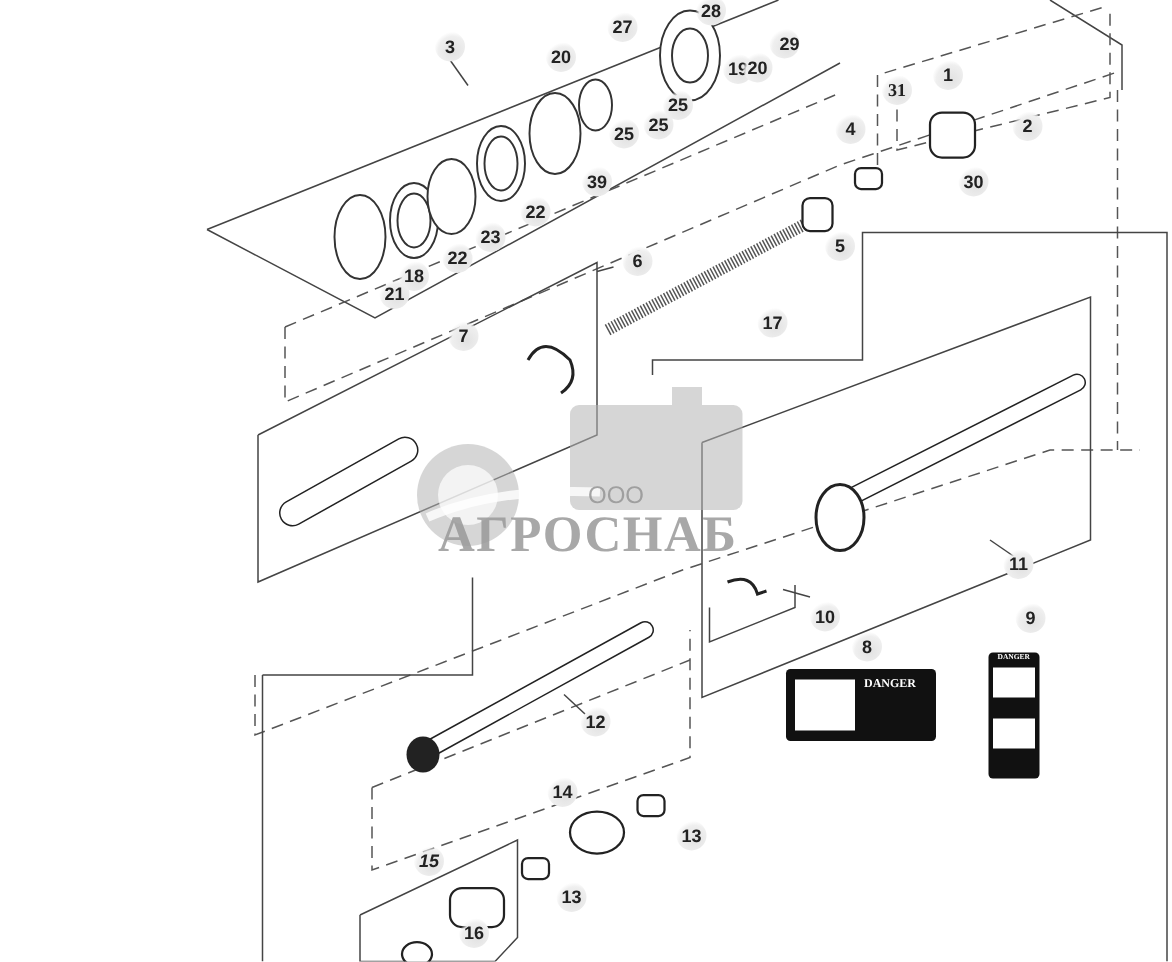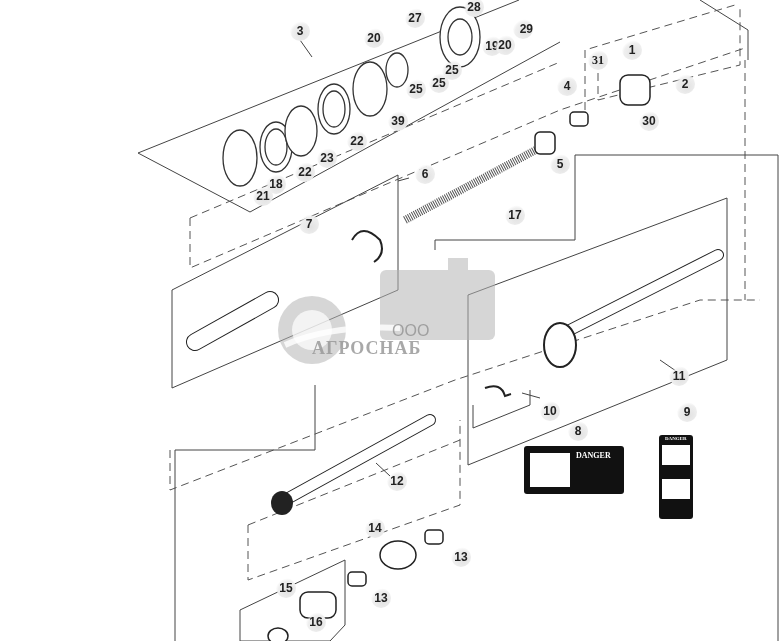--- a/index.html
+++ b/index.html
@@ -1,21 +1,21 @@
 <!DOCTYPE html>
 <html><head>
 <meta charset="utf-8">
 <style>
   html,body{margin:0;padding:0;background:#fff;}
   body{width:781px;height:641px;position:relative;overflow:hidden;font-family:"Liberation Sans",sans-serif;}
   #diagram{position:absolute;left:0;top:0;width:781px;height:641px;}
   .callout{position:absolute;width:20px;height:20px;margin-left:-10px;margin-top:-10px;border-radius:50%;
     background:radial-gradient(circle at 60% 65%,#e2e2e2 0%,#efefef 55%,rgba(255,255,255,0) 72%);
     font-size:12px;font-weight:bold;color:#222;text-align:center;line-height:20px;}
-  .wm-text{position:absolute;left:312px;top:338px;font-family:"Liberation Serif",serif;font-size:18px;font-weight:bold;color:#9a9a9a;letter-spacing:1px;opacity:.85;}
+  .wm-text{position:absolute;left:292px;top:338px;font-family:"Liberation Serif",serif;font-size:34px;font-weight:bold;color:#9a9a9a;letter-spacing:1px;opacity:.85;}
   .wm-ooo{position:absolute;left:392px;top:322px;font-family:"Liberation Sans",sans-serif;font-size:16px;color:#9a9a9a;opacity:.9;}
   .decal{position:absolute;background:#111;border-radius:3px;}
   .decal .title{position:absolute;color:#fff;font-size:7px;font-weight:bold;font-family:Liberation Serif, serif;}
 </style>
 </head>
 <body>
 
 <div id="diagram">
   <svg width="781" height="641" viewBox="0 0 781 641">
     <g fill="none" stroke="#444" stroke-width="1">
@@ -140,21 +140,21 @@
   <div class="callout" style="left:425px;top:174px;">6</div>
   <div class="callout" style="left:309px;top:224px;">7</div>
   <div class="callout" style="left:578px;top:431px;">8</div>
   <div class="callout" style="left:687px;top:412px;">9</div>
   <div class="callout" style="left:550px;top:411px;">10</div>
   <div class="callout" style="left:679px;top:376px;">11</div>
   <div class="callout" style="left:397px;top:481px;">12</div>
   <div class="callout" style="left:461px;top:557px;">13</div>
   <div class="callout" style="left:381px;top:598px;">13</div>
   <div class="callout" style="left:375px;top:528px;">14</div>
-  <div class="callout" style="left:286px;top:588px;">15</div>
+  <div class="callout" style="left:286px;top:574px;font-style:italic;">15</div>
   <div class="callout" style="left:316px;top:622px;">16</div>
   <div class="callout" style="left:515px;top:215px;">17</div>
   <div class="callout" style="left:276px;top:184px;">18</div>
   <div class="callout" style="left:492px;top:46px;">19</div>
   <div class="callout" style="left:505px;top:45px;">20</div>
   <div class="callout" style="left:263px;top:196px;">21</div>
   <div class="callout" style="left:357px;top:141px;">22</div>
   <div class="callout" style="left:305px;top:172px;">22</div>
   <div class="callout" style="left:327px;top:158px;">23</div>
   <div class="callout" style="left:398px;top:121px;">39</div>

